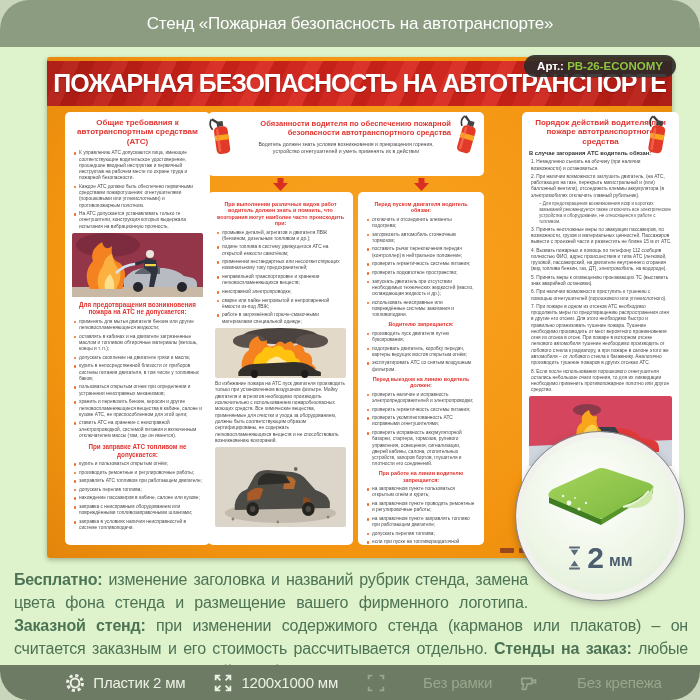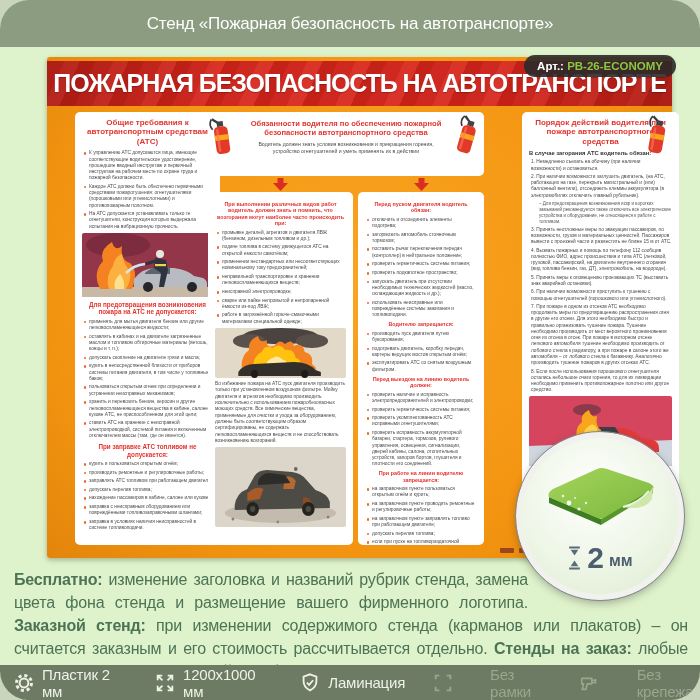--- a/index.html
+++ b/index.html
@@ -23,31 +23,31 @@
   .poster-title{color:#fff;font-size:25px;font-weight:800;letter-spacing:-1.1px;white-space:nowrap;
                 text-shadow:0 1px 1px rgba(0,0,0,.25);}
 
   .art-badge{position:absolute;right:24px;top:55px;z-index:6;background:rgba(42,42,42,.9);
              border-radius:13px;padding:5px 13px;font-size:11.5px;font-weight:bold;white-space:nowrap;}
   .art-label{color:#fff;}
   .art-code{color:var(--art_code_green,#8dc63f);}
 
   
   .panel{position:absolute;background:#fff;border-radius:5px;padding:6px 7px;box-sizing:border-box;overflow:hidden;}
-  .col1{left:28px;top:55px;width:145px;height:433px;}
+  .col1{left:18px;top:55px;width:145px;height:433px;}
   .c2head{left:161px;top:55px;width:276px;height:64px;text-align:center;padding-top:7px;}
   .c2left{left:161px;top:135px;width:145px;height:353px;}
   .c2right{left:311px;top:135px;width:126px;height:353px;}
   .col3{left:475px;top:55px;width:157px;height:433px;}
 
   .rhead{color:var(--accent,#e3342f);font-weight:bold;text-align:center;line-height:1.18;}
   .rhead.big{font-size:8px;margin-bottom:4px;}
   .rhead.mid{font-size:6.3px;margin:4px 0 3px;}
   .rhead.sml{font-size:5.4px;margin:3px 0 3px;}
-  .c2title{font-size:7.6px;color:var(--accent,#e3342f);font-weight:bold;line-height:1.25;margin:0 26px 3px;}
+  .c2title{font-size:7.6px;color:var(--accent,#e3342f);font-weight:bold;line-height:1.25;margin:0 26px 3px;text-align:right;}
   .c2sub{font-size:5.2px;color:#4a4a4a;line-height:1.3;margin:0 30px;}
   .intro{font-size:5.8px;font-weight:bold;color:#333;margin:2px 0 3px;}
 
   ul.b,ul.steps{list-style:none;margin:0;padding:0;font-size:4.8px;line-height:1.3;color:#4a4a4a;}
   ul.b li{position:relative;padding-left:7px;margin-bottom:2.4px;}
   ul.b li::before{content:"";position:absolute;left:1.5px;top:2px;width:2.6px;height:2.6px;border-radius:50%;
                   background:var(--bullet_orange,#f26522);}
   ul.steps li{padding-left:2px;margin-bottom:2.2px;}
   ul.steps li.sub{padding-left:10px;font-size:4.5px;color:#555;}
   .para{font-size:4.8px;line-height:1.32;color:#4a4a4a;margin:3px 0;}
@@ -346,27 +346,20 @@
       <svg class="spec-ic" width="22" height="22" viewBox="0 0 24 24">
         <g stroke="currentColor" stroke-width="2" fill="none">
           <path d="M9 4 H4 V9 M4 4 l5.2 5.2"></path>
           <path d="M15 4 h5 v5 M20 4 l-5.2 5.2"></path>
           <path d="M20 15 v5 h-5 M20 20 l-5.2 -5.2"></path>
           <path d="M4 15 v5 h5 M4 20 l5.2 -5.2"></path>
         </g>
       </svg>
       <span class="spec-label">1200x1000 мм</span>
     </div>
-    <div class="spec">
-      <svg class="spec-ic" width="22" height="22" viewBox="0 0 24 24">
-        <path d="M12 2.5 L19 5 v5.2 c0 4.8 -3 7.9 -7 9.9 c-4 -2 -7 -5.1 -7 -9.9 V5 Z" fill="none" stroke="currentColor" stroke-width="2"></path>
-        <path d="M8.6 11.6 l2.4 2.4 4.4 -5" fill="none" stroke="currentColor" stroke-width="2"></path>
-      </svg>
-      <span class="spec-label">Ламинация</span>
-    </div>
     <div class="spec dim">
       <svg class="spec-ic" width="22" height="22" viewBox="0 0 24 24">
         <g stroke="currentColor" stroke-width="2" fill="none">
           <path d="M4 8 V4 h4"></path>
             <path d="M16 4 h4 v4"></path>
             <path d="M20 16 v4 h-4"></path>
             <path d="M8 20 H4 v-4"></path>
         </g>
       </svg>
       <span class="spec-label">Без рамки</span>

